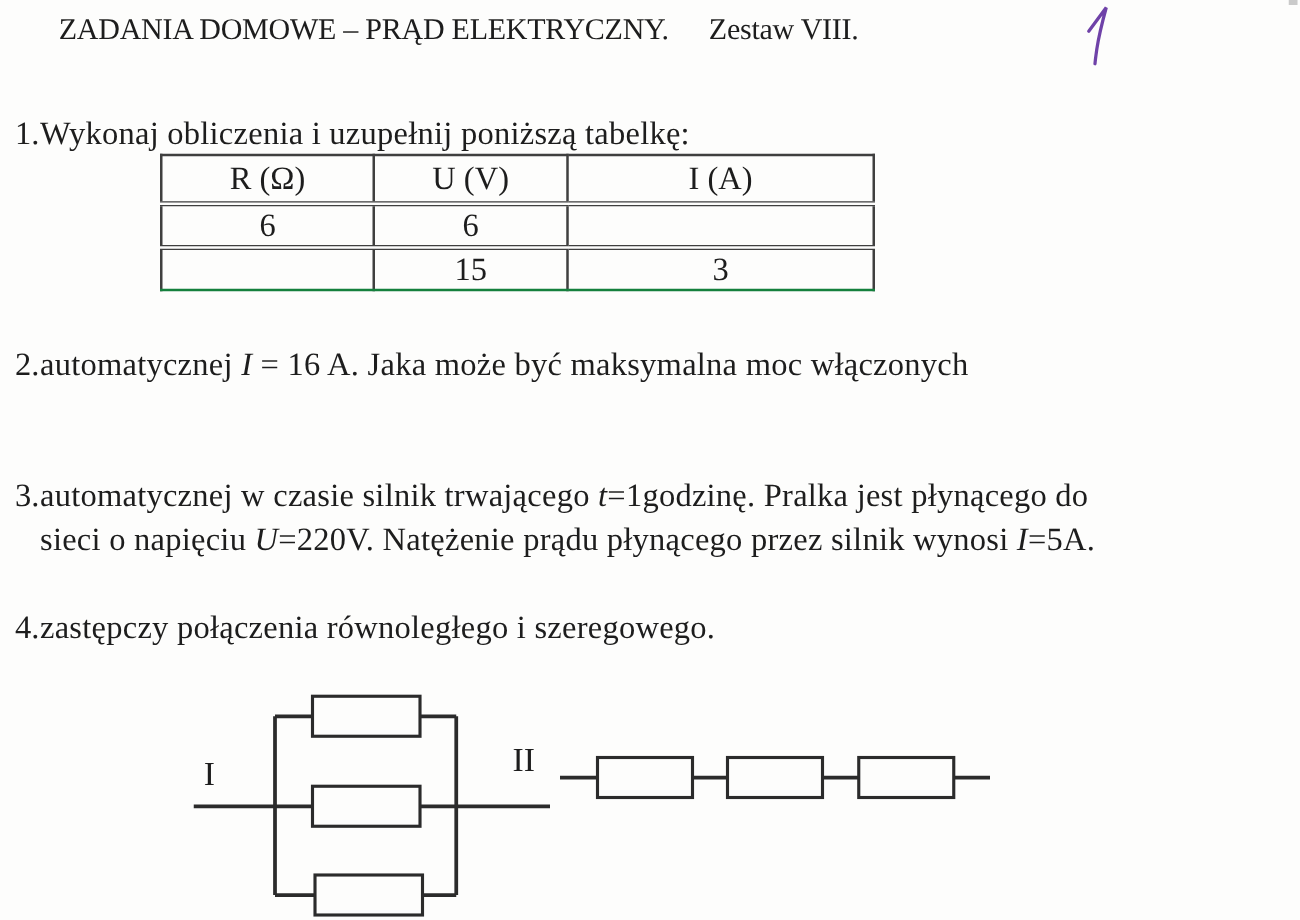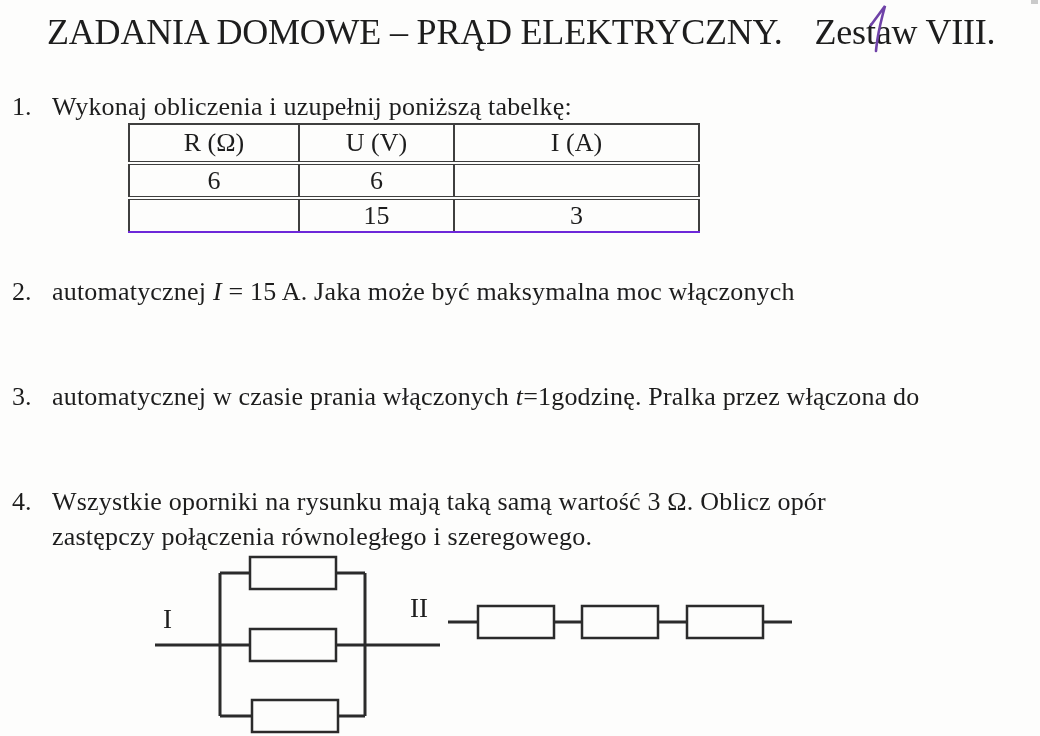--- a/index.html
+++ b/index.html
@@ -4,43 +4,43 @@
 <style>
   html,body { margin:0; padding:0; }
   body {
     width:1040px; height:736px; position:relative; overflow:hidden;
     background:#fdfdfc;
     font-family:"Liberation Serif","DejaVu Serif",serif;
     color:#1d1d1d;
   }
   .title {
     position:absolute; top:11px; left:47px;
-    font-size:36px; letter-spacing:-0.2px; white-space:nowrap;
+    font-size:24px; letter-spacing:-0.2px; white-space:nowrap;
   }
   .title .set { margin-left:32px; }
   .pen-mark { position:absolute; top:2px; left:866px; }
   .speck { position:absolute; top:0; right:2px; width:7px; height:4px; background:#a8a8a8; opacity:.6; }
 
   .problem { position:absolute; left:12px; font-size:26px; line-height:35px; }
   .problem .num { position:absolute; left:0; top:0; }
-  .problem .lines { margin-left:40px; }
+  .problem .lines { margin-left:20px; }
   .line { white-space:nowrap; letter-spacing:0.2px; }
   .it { font-style:italic; }
 
   table.values {
     position:absolute; top:123px; left:128px; width:570px;
     border-collapse:collapse; table-layout:fixed; font-size:26px;
   }
   table.values th, table.values td {
     border:2px solid #3f3f3f; text-align:center; vertical-align:middle;
     font-weight:normal; padding:0;
   }
   table.values th { height:36px; border-bottom:4px double #3f3f3f; }
   table.values td { height:31px; border-bottom:4px double #3f3f3f; }
-  table.values tr.last td { border-bottom:2px solid #6d28d9; }
+  table.values tr.last td { border-bottom:2px solid #15803d; }
 
   .circuits { position:absolute; top:551px; left:0; }
   .circuits line { stroke:#2b2b2b; stroke-width:3; }
   .circuits rect { fill:#fdfdfc; stroke:#2b2b2b; stroke-width:2.5; }
   .circuits text { font-family:"Liberation Serif","DejaVu Serif",serif; font-size:27px; fill:#1d1d1d; }
 
   #p1 { top:89px; }
   #p2 { top:274px; }
   #p3 { top:379px; }
   #p4 { top:484px; }
@@ -85,35 +85,35 @@
     <td></td>
     <td>15</td>
     <td>3</td>
   </tr>
 </tbody>
   </table>
 
 <div class="problem" id="p2">
   <span class="num">2.</span>
   <div class="lines">
-    <div class="line"><span>automatycznej </span><span class="it">I</span><span> = 15 A. Jaka może być maksymalna moc włączonych</span></div>
+    <div class="line"><span>automatycznej </span><span class="it">I</span><span> = 16 A. Jaka może być maksymalna moc włączonych</span></div>
   </div>
 </div>
 
 <div class="problem" id="p3">
   <span class="num">3.</span>
   <div class="lines">
-    <div class="line"><span>automatycznej w czasie prania włączonych </span><span class="it">t</span><span>=1godzinę. Pralka przez włączona do</span></div>
+    <div class="line"><span>automatycznej w czasie silnik trwającego </span><span class="it">t</span><span>=1godzinę. Pralka jest płynącego do</span></div>
+    <div class="line"><span>sieci o napięciu </span><span class="it">U</span><span>=220V. Natężenie prądu płynącego przez silnik wynosi </span><span class="it">I</span><span>=5A.</span></div>
   </div>
 </div>
 
 <div class="problem" id="p4">
   <span class="num">4.</span>
   <div class="lines">
-    <div class="line"><span>Wszystkie oporniki na rysunku mają taką samą wartość 3 Ω. Oblicz opór</span></div>
     <div class="line"><span>zastępczy połączenia równoległego i szeregowego.</span></div>
   </div>
 </div>
 
 <svg class="circuits" width="1040" height="185" viewBox="0 0 1040 185">
   <g>
     <line x1="155" y1="94" x2="440" y2="94"></line>
     <line x1="220" y1="22" x2="365" y2="22"></line>
     <line x1="220" y1="165" x2="365" y2="165"></line>
     <line x1="220" y1="22" x2="220" y2="165"></line>

